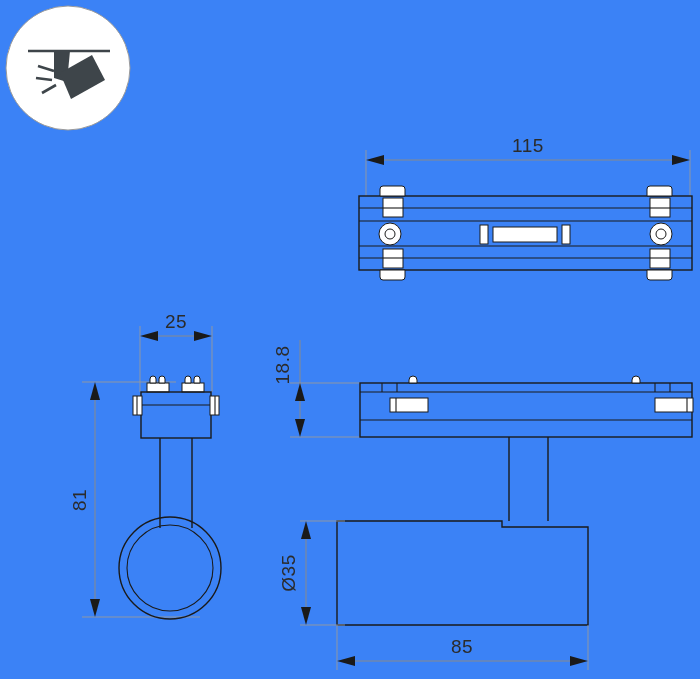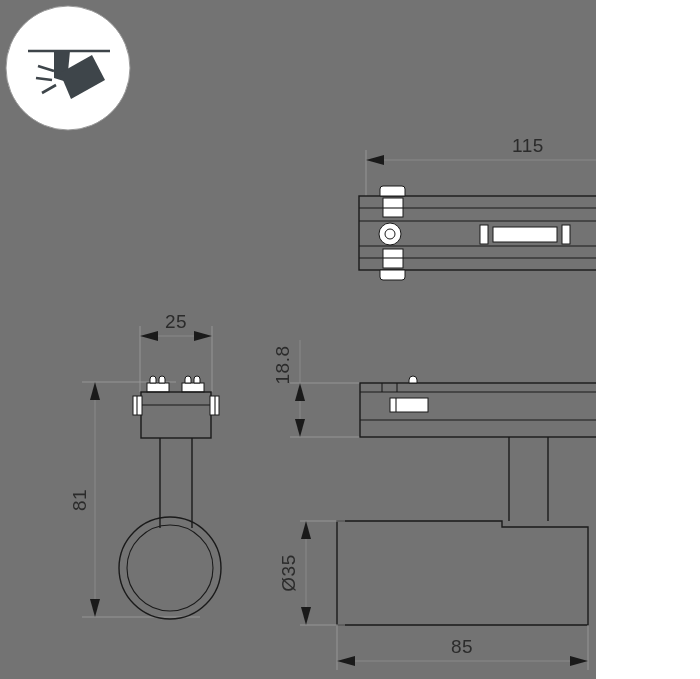--- a/index.html
+++ b/index.html
@@ -5,23 +5,23 @@
   html, body {
     margin: 0;
     padding: 0;
     background: #ffffff;
   }
   body {
     font-family: "Liberation Sans", sans-serif;
   }
   #sheet {
     position: relative;
-    width: 596px;
+    width: 700px;
     height: 679px;
-    background: #737373;
+    background: #3b82f6;
     overflow: hidden;
   }
   #sheet svg {
     display: block;
   }
   .dim-text {
     font-family: "Liberation Sans", sans-serif;
     font-size: 19px;
     fill: #2b2b2b;
     letter-spacing: 0.5px;

